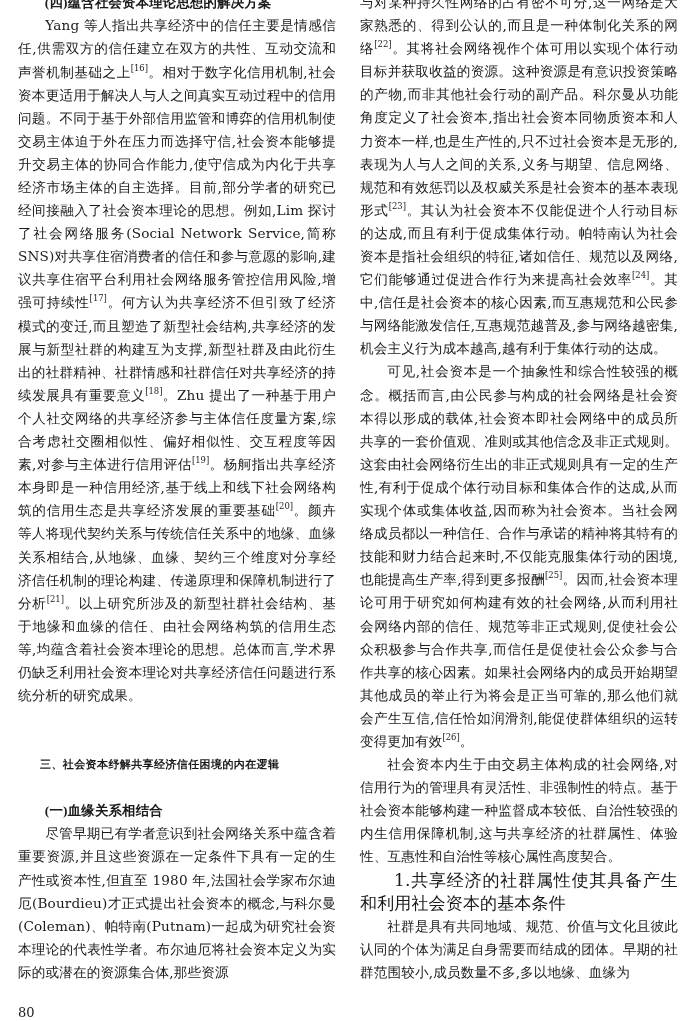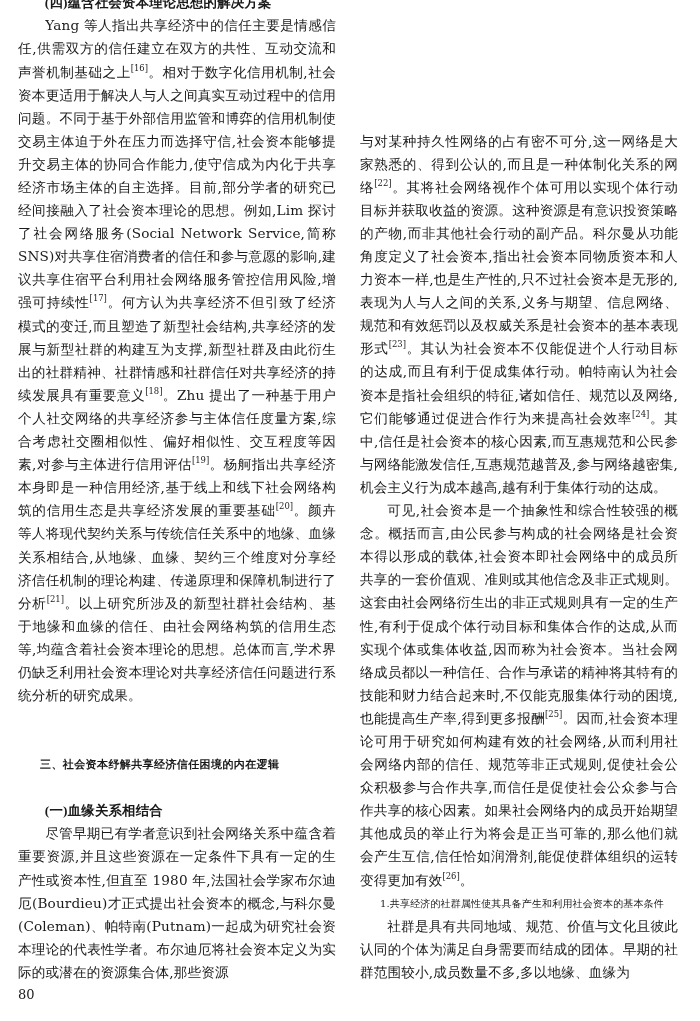--- a/index.html
+++ b/index.html
@@ -64,40 +64,40 @@
     margin: 0;
     font-size: 13.4px;
     line-height: 23.1px;
     font-weight: bold;
     text-indent: 2em;
     letter-spacing: 0.2px;
     font-family: Liberation Serif, serif;
   }
   h4.subsub-head {
     margin: 0;
-    font-size: 10px;
+    font-size: 17px;
     line-height: 23.1px;
     font-weight: normal;
     text-indent: 2em;
     text-align: justify;
     letter-spacing: 0.15px;
     font-family: "DejaVu Serif", "Liberation Serif", serif;
   }
   .gap-lg { height: 46px; }
   .gap-md { height: 23px; }
   sup.cite {
     font-size: 0.62em;
     vertical-align: super;
     line-height: 0;
     letter-spacing: 0;
   }
   .folio {
     position: absolute;
     left: 18px;
-    bottom: 18px;
+    bottom: 0;
     font-size: 13px;
     line-height: 16px;
     font-family: "DejaVu Serif", "Liberation Serif", serif;
     color: #1a1a1a;
   }
 </style>
 </head>
 <body>
 
 <div class="page">
@@ -123,20 +123,21 @@
 
     </div>
 
     <div class="col">
 
       <p class="para cont"><span>与对某种持久性网络的占有密不可分,这一网络是大家熟悉的、得到公认的,而且是一种体制化关系的网络</span><sup class="cite">[22]</sup><span>。其将社会网络视作个体可用以实现个体行动目标并获取收益的资源。这种资源是有意识投资策略的产物,而非其他社会行动的副产品。科尔曼从功能角度定义了社会资本,指出社会资本同物质资本和人力资本一样,也是生产性的,只不过社会资本是无形的,表现为人与人之间的关系,义务与期望、信息网络、规范和有效惩罚以及权威关系是社会资本的基本表现形式</span><sup class="cite">[23]</sup><span>。其认为社会资本不仅能促进个人行动目标的达成,而且有利于促成集体行动。帕特南认为社会资本是指社会组织的特征,诸如信任、规范以及网络,它们能够通过促进合作行为来提高社会效率</span><sup class="cite">[24]</sup><span>。其中,信任是社会资本的核心因素,而互惠规范和公民参与网络能激发信任,互惠规范越普及,参与网络越密集,机会主义行为成本越高,越有利于集体行动的达成。</span></p>
 
       <p class="para"><span>可见,社会资本是一个抽象性和综合性较强的概念。概括而言,由公民参与构成的社会网络是社会资本得以形成的载体,社会资本即社会网络中的成员所共享的一套价值观、准则或其他信念及非正式规则。这套由社会网络衍生出的非正式规则具有一定的生产性,有利于促成个体行动目标和集体合作的达成,从而实现个体或集体收益,因而称为社会资本。当社会网络成员都以一种信任、合作与承诺的精神将其特有的技能和财力结合起来时,不仅能克服集体行动的困境,也能提高生产率,得到更多报酬</span><sup class="cite">[25]</sup><span>。因而,社会资本理论可用于研究如何构建有效的社会网络,从而利用社会网络内部的信任、规范等非正式规则,促使社会公众积极参与合作共享,而信任是促使社会公众参与合作共享的核心因素。如果社会网络内的成员开始期望其他成员的举止行为将会是正当可靠的,那么他们就会产生互信,信任恰如润滑剂,能促使群体组织的运转变得更加有效</span><sup class="cite">[26]</sup><span>。</span></p>
 
 
+      <p class="para">社会资本内生于由交易主体构成的社会网络,对信用行为的管理具有灵活性、非强制性的特点。基于社会资本能够构建一种监督成本较低、自治性较强的内生信用保障机制,这与共享经济的社群属性、体验性、互惠性和自治性等核心属性高度契合。</p>
 
       <h4 class="subsub-head">1.共享经济的社群属性使其具备产生和利用社会资本的基本条件</h4>
 
       <p class="para">社群是具有共同地域、规范、价值与文化且彼此认同的个体为满足自身需要而结成的团体。早期的社群范围较小,成员数量不多,多以地缘、血缘为</p>
 
     </div>
   </div>
 
   <div class="folio">80</div>
 </div>

